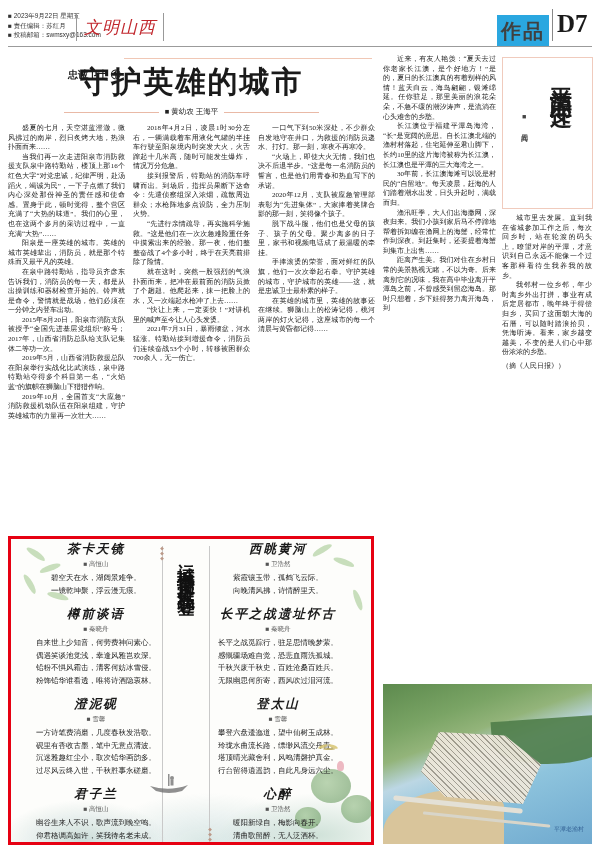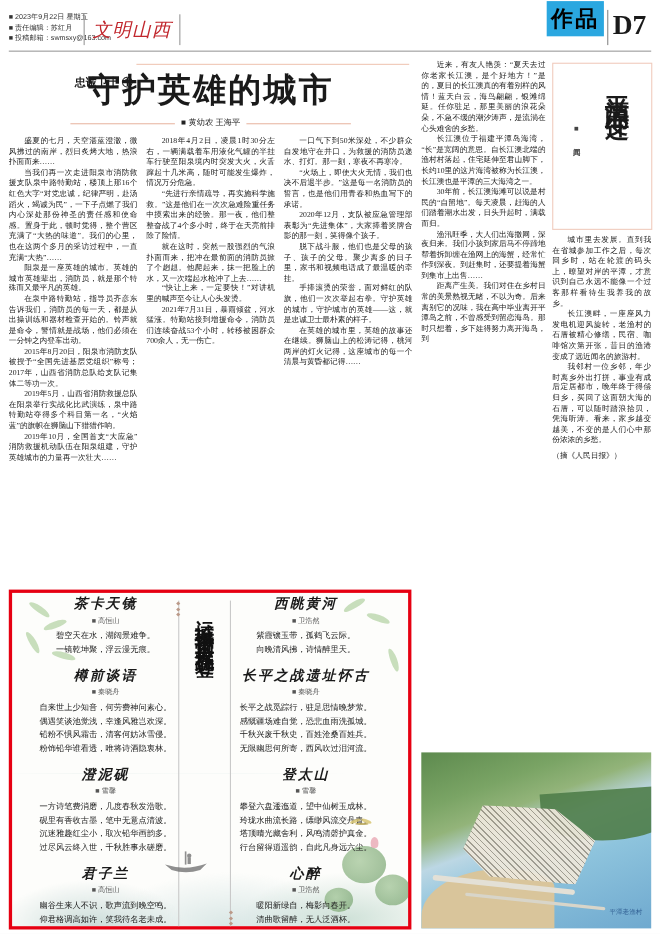--- a/index.html
+++ b/index.html
@@ -5,22 +5,22 @@
   html,body{margin:0;padding:0;background:#e9e9e9;}
   .page{position:relative;width:600px;height:849px;background:#ffffff;margin:0 auto;
         font-family:"Liberation Serif",serif;color:#1a1a1a;overflow:hidden;}
 
   
   .hdr-info{position:absolute;left:8px;top:11px;font-size:6.5px;line-height:9.5px;color:#333;
             font-family:"Liberation Sans",sans-serif;}
   .masthead-wrap{position:absolute;left:76px;top:13px;height:28px;display:flex;align-items:center;
             border-left:1px solid #999;border-right:1px solid #999;padding:0 7px;}
   .masthead{font-size:17px;font-weight:normal;font-style:italic;color:#c1272d;letter-spacing:1px;}
-  .section-box{position:absolute;left:497px;top:1px;width:52px;height:32px;background:#2aa7e0;
-            color:#000000;font-weight:bold;font-size:20px;display:flex;align-items:center;justify-content:center;
+  .section-box{position:absolute;left:497px;top:15px;width:52px;height:32px;background:#2aa7e0;
+            color:#404040;font-weight:bold;font-size:20px;display:flex;align-items:center;justify-content:center;
             letter-spacing:2px;font-family:"Liberation Sans",sans-serif;}
   .hdr-div{position:absolute;left:552px;top:9px;width:1px;height:32px;background:#888;}
   .pageno{position:absolute;left:557px;top:10px;font-size:25px;font-weight:bold;font-family:"Liberation Serif",serif;}
   .hdr-rule{position:absolute;left:8px;top:46px;width:584px;border-top:1.6px solid #9b9b9b;}
 
   
   .kicker{position:absolute;left:68px;top:68px;font-size:10px;font-weight:bold;
           font-family:"Liberation Sans",sans-serif;}
   .kicker-line{position:absolute;left:124px;top:58px;width:248px;border-top:1.5px solid #f0c7b5;}
   .main-title{position:absolute;left:8px;top:62px;width:367px;text-align:center;font-size:30px;
@@ -117,20 +117,21 @@
         <p>盛夏的七月，天空湛蓝澄澈，微风拂过的南岸，烈日炙烤大地，热浪扑面而来……</p>
         <p>当我们再一次走进阳泉市消防救援支队泉中路特勤站，楼顶上那16个红色大字“对党忠诚，纪律严明，赴汤蹈火，竭诚为民”，一下子点燃了我们内心深处那份神圣的责任感和使命感。置身于此，顿时觉得，整个营区充满了“大热的味道”。我们的心里，也在这两个多月的采访过程中，一直充满“大热”……</p>
         <p>阳泉是一座英雄的城市。英雄的城市英雄辈出，消防员，就是那个特殊而又最平凡的英雄。</p>
         <p>在泉中路特勤站，指导员齐彦东告诉我们，消防员的每一天，都是从出操训练和器材检查开始的。铃声就是命令，警情就是战场，他们必须在一分钟之内登车出动。</p>
         <p>2015年8月20日，阳泉市消防支队被授予“全国先进基层党组织”称号；2017年，山西省消防总队给支队记集体二等功一次。</p>
         <p>2019年5月，山西省消防救援总队在阳泉举行实战化比武演练，泉中路特勤站夺得多个科目第一名，“火焰蓝”的旗帜在狮脑山下猎猎作响。</p>
         <p>2019年10月，全国首支“大应急”消防救援机动队伍在阳泉组建，守护英雄城市的力量再一次壮大……</p>
       </div>
     <div class="col">
         <p>2018年4月2日，凌晨1时30分左右，一辆满载着车用液化气罐的半挂车行驶至阳泉境内时突发大火，火舌蹿起十几米高，随时可能发生爆炸，情况万分危急。</p>
+        <p>接到报警后，特勤站的消防车呼啸而出。到场后，指挥员果断下达命令：先遣侦察组深入浓烟，疏散周边群众；水枪阵地多点设防，全力压制火势。</p>
         <p>“先进行亲情疏导，再实施科学施救。”这是他们在一次次急难险重任务中摸索出来的经验。那一夜，他们整整奋战了4个多小时，终于在天亮前排除了险情。</p>
         <p>就在这时，突然一股强烈的气浪扑面而来，把冲在最前面的消防员掀了个趔趄。他爬起来，抹一把脸上的水，又一次端起水枪冲了上去……</p>
         <p>“快让上来，一定要快！”对讲机里的喊声至今让人心头发烫。</p>
         <p>2021年7月31日，暴雨倾盆，河水猛涨。特勤站接到增援命令，消防员们连续奋战53个小时，转移被困群众700余人，无一伤亡。</p>
       </div>
     <div class="col">
         <p>一口气下到50米深处，不少群众自发地守在井口，为救援的消防员递水、打灯。那一刻，寒夜不再寒冷。</p>
         <p>“火场上，即使大火无情，我们也决不后退半步。”这是每一名消防员的誓言，也是他们用青春和热血写下的承诺。</p>
         <p>2020年12月，支队被应急管理部表彰为“先进集体”，大家捧着奖牌合影的那一刻，笑得像个孩子。</p>
         <p>脱下战斗服，他们也是父母的孩子、孩子的父母。聚少离多的日子里，家书和视频电话成了最温暖的牵挂。</p>
@@ -145,21 +146,20 @@
       <p>30年前，长江澳海滩可以说是村民的“自留地”。每天凌晨，赶海的人们踏着潮水出发，日头升起时，满载而归。</p>
       <p>渔汛旺季，大人们出海撒网，深夜归来。我们小孩到家后马不停蹄地帮着拆卸缠在渔网上的海蟹，经常忙作到深夜。到赶集时，还要提着海蟹到集市上出售……</p>
       <p>距离产生美。我们对住在乡村日常的美景熟视无睹，不以为奇。后来离别它的况味，我在高中毕业离开平潭岛之前，不曾感受到留恋海岛。那时只想着，乡下娃得努力离开海岛，到</p>
     </div>
   <div class="vtitle-box">
     <div class="vtitle">平潭的变迁</div>
     <div class="vauthor">■ 周闻兵</div>
   </div>
   <div class="rcol rcol-b">
       <p>城市里去发展。直到我在省城参加工作之后，每次回乡时，站在轮渡的码头上，瞭望对岸的平潭，才意识到自己永远不能像一个过客那样看待生我养我的故乡。</p>
-      <p>长江澳畔，一座座风力发电机迎风旋转，老渔村的石厝被精心修缮，民宿、咖啡馆次第开张，昔日的渔港变成了远近闻名的旅游村。</p>
       <p>我邻村一位乡邻，年少时离乡外出打拼，事业有成后定居都市，晚年终于得偿归乡，买回了这面朝大海的石厝，可以随时踏浪拾贝，凭海听涛。看来，家乡越变越美，不变的是人们心中那份浓浓的乡愁。</p>
       <p class="credit">（摘《人民日报》）</p>
     </div>
 
   <div class="photo">
     <div class="headland"></div>
     <div class="sea"></div>
     <div class="beach"></div>
     <div class="village"></div>
     <div class="pier"></div>

